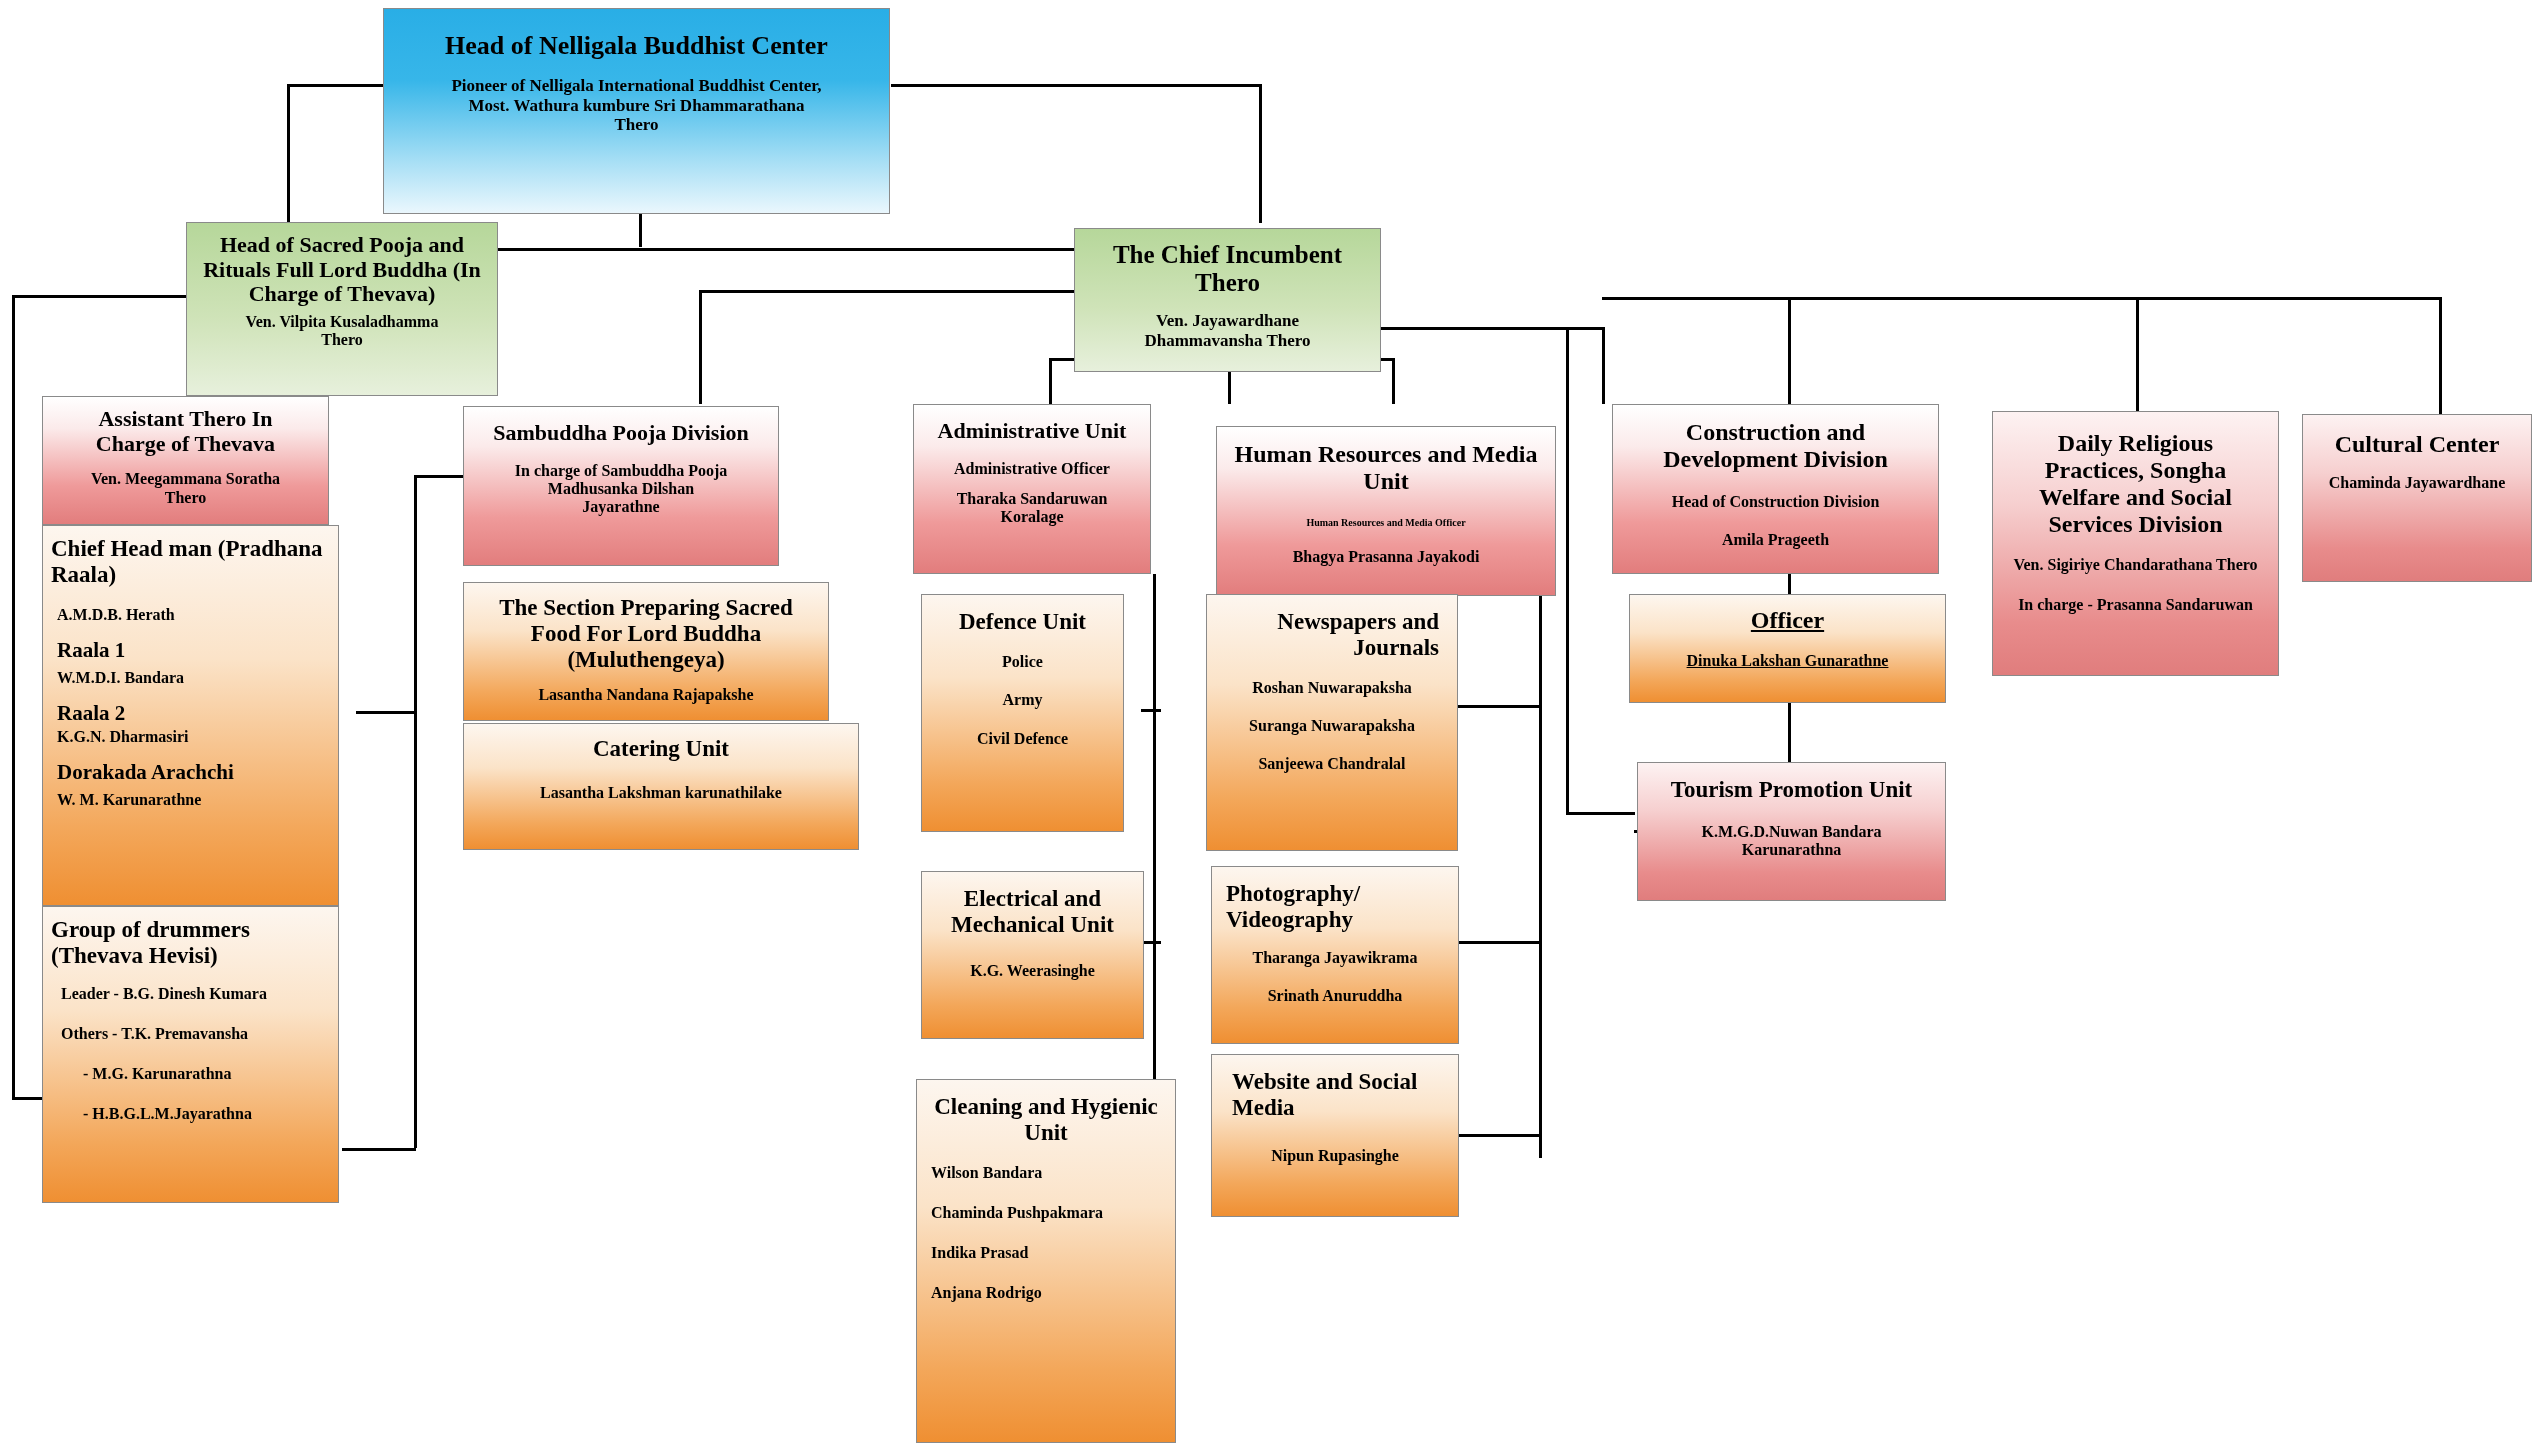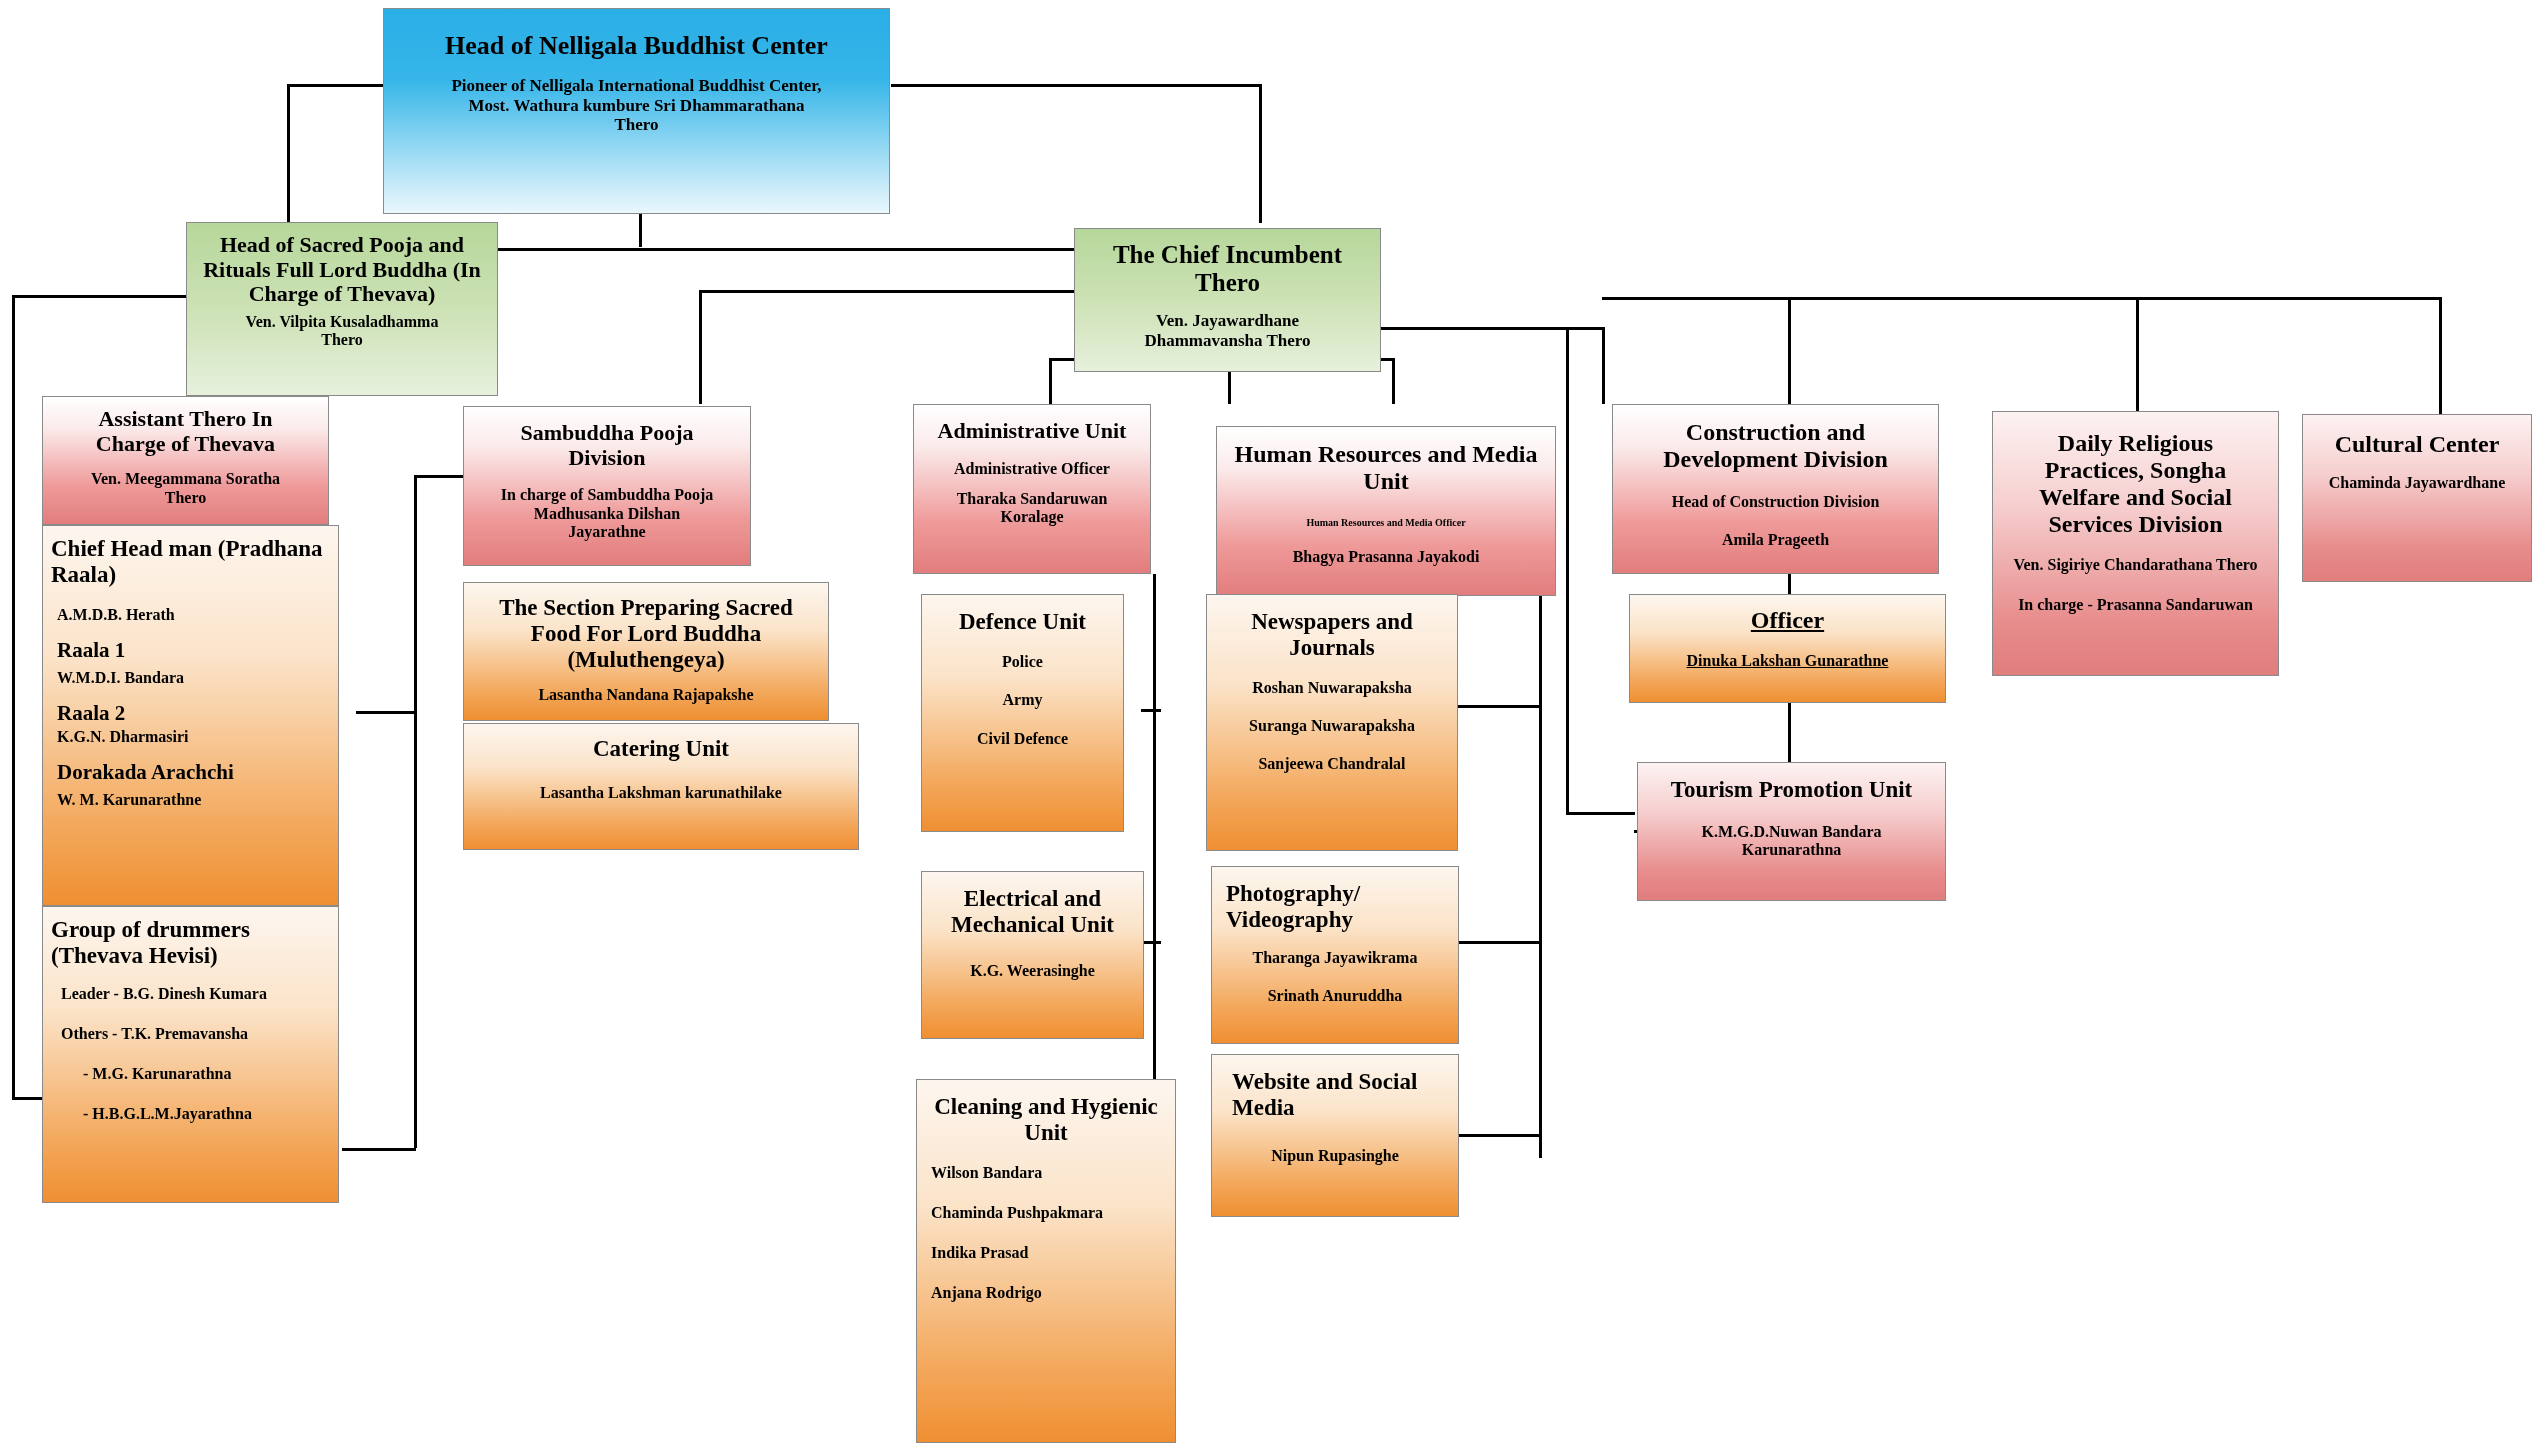--- a/index.html
+++ b/index.html
@@ -117,21 +117,21 @@
   <div class="box orange" style="left:42px;top:906px;width:297px;height:297px;">
     <div class="title" style="font-size:23px;padding:10px 8px 0;text-align:left;">Group of drummers (Thevava Hevisi)</div>
     <div style="padding:16px 18px 0;">
       <div style="font-size:16px;font-weight:bold;margin-bottom:22px;">Leader - B.G. Dinesh Kumara</div>
       <div style="font-size:16px;font-weight:bold;margin-bottom:22px;">Others - T.K. Premavansha</div>
       <div style="font-size:16px;font-weight:bold;margin:0 0 22px 22px;">- M.G. Karunarathna</div>
       <div style="font-size:16px;font-weight:bold;margin-left:22px;">- H.B.G.L.M.Jayarathna</div>
     </div>
   </div>
 
-  <div class="box redhead" style="left:463px;top:406px;width:288px;height:160px;">
+  <div class="box redhead" style="left:463px;top:406px;width:316px;height:160px;">
     <div class="title" style="font-size:22px;padding:14px 22px 0;">Sambuddha Pooja Division</div>
     <div style="padding:16px 8px 0;">
       <div class="line" style="font-size:16px;font-weight:bold;">In charge of Sambuddha Pooja</div>
       <div class="line" style="font-size:16px;font-weight:bold;">Madhusanka Dilshan</div>
       <div class="line" style="font-size:16px;font-weight:bold;">Jayarathne</div>
     </div>
   </div>
 
   <div class="box orange" style="left:463px;top:582px;width:366px;height:139px;">
     <div class="title" style="font-size:23px;padding:12px 10px 0;">The Section Preparing Sacred Food For Lord Buddha (Muluthengeya)</div>
@@ -184,21 +184,21 @@
 
   <div class="box redhead" style="left:1216px;top:426px;width:340px;height:170px;">
     <div class="title" style="font-size:24px;padding:14px 8px 0;">Human Resources and Media Unit</div>
     <div style="padding:22px 4px 0;">
       <div class="line" style="font-size:10px;font-weight:bold;padding-bottom:20px;">Human Resources and Media Officer</div>
       <div class="line" style="font-size:16px;font-weight:bold;">Bhagya Prasanna Jayakodi</div>
     </div>
   </div>
 
   <div class="box orange" style="left:1206px;top:594px;width:252px;height:257px;">
-    <div class="title" style="font-size:23px;padding:14px 18px 0;">Newspapers and Journals</div>
+    <div class="title" style="font-size:23px;padding:14px 18px 0;text-align:right;">Newspapers and Journals</div>
     <div style="padding:18px 4px 0;">
       <div class="line" style="font-size:16px;font-weight:bold;padding-bottom:20px;">Roshan Nuwarapaksha</div>
       <div class="line" style="font-size:16px;font-weight:bold;padding-bottom:20px;">Suranga Nuwarapaksha</div>
       <div class="line" style="font-size:16px;font-weight:bold;">Sanjeewa Chandralal</div>
     </div>
   </div>
 
   <div class="box orange" style="left:1211px;top:866px;width:248px;height:178px;">
     <div class="title" style="font-size:23px;padding:14px 14px 0;text-align:left;">Photography/ Videography</div>
     <div style="padding:16px 4px 0;">

